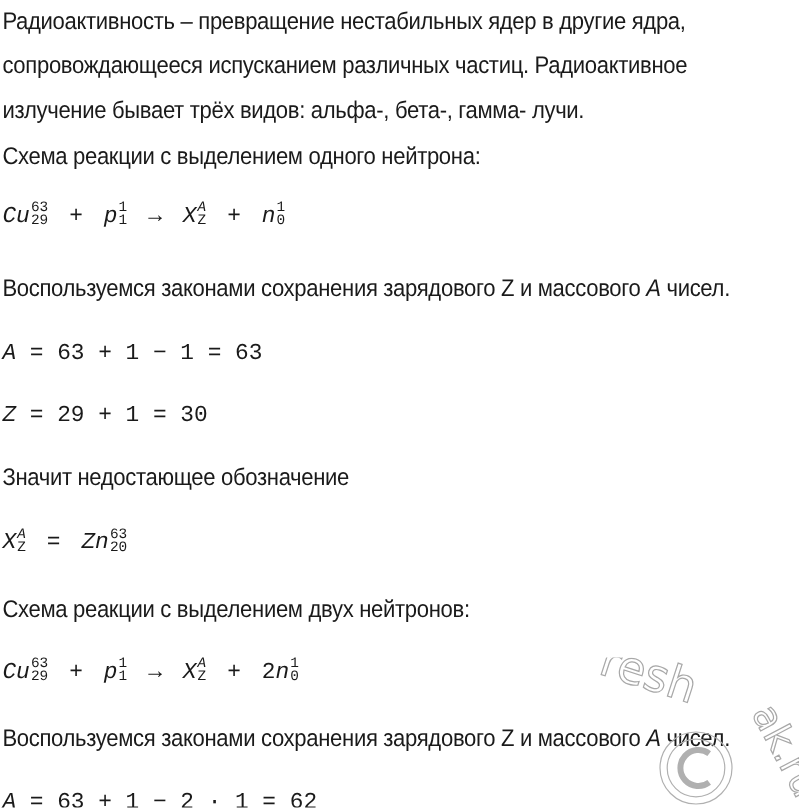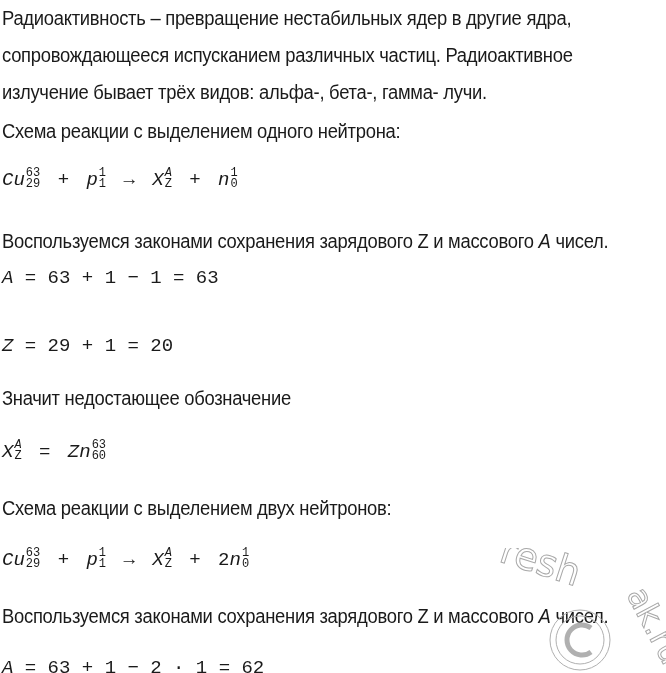--- a/index.html
+++ b/index.html
@@ -79,35 +79,35 @@
   <span class="op">+</span>
   <span></span><span class="it">n</span><span class="sub-sup"><span>1</span><span>0</span></span>
 </div>
 
 <div class="line text" style="top:229px;">
   <span>Воспользуемся законами сохранения зарядового Z и массового</span>
   <span class="it">A</span>
   <span>чисел.</span>
 </div>
 
-<div class="line math" style="top:266px;">
+<div class="line math" style="top:282px;">
   <span class="it">A</span>
   <span>= 63 + 1 − 1 = 63</span>
 </div>
 <div class="line math" style="top:334px;">
   <span class="it">Z</span>
-  <span>= 29 + 1 = 20</span>
+  <span>= 29 + 1 = 30</span>
 </div>
 
 <div class="line text" style="top:386px;">Значит недостающее обозначение</div>
 
 <div class="line math" style="top:440px;">
   <span class="it">X</span><span class="sub-sup"><span class="it">A</span><span>Z</span></span>
   <span class="op">=</span>
-  <span class="it">Zn</span><span class="sub-sup"><span>63</span><span>60</span></span>
+  <span class="it">Zn</span><span class="sub-sup"><span>63</span><span>20</span></span>
 </div>
 
 <div class="line text" style="top:496px;">Схема реакции с выделением двух нейтронов:</div>
 
 <div class="line math" style="top:548px;">
   <span class="it">Cu</span><span class="sub-sup"><span>63</span><span>29</span></span>
   <span class="op">+</span>
   <span class="it">p</span><span class="sub-sup"><span>1</span><span>1</span></span>
   <span class="op">→</span>
   <span class="it">X</span><span class="sub-sup"><span class="it">A</span><span>Z</span></span>

